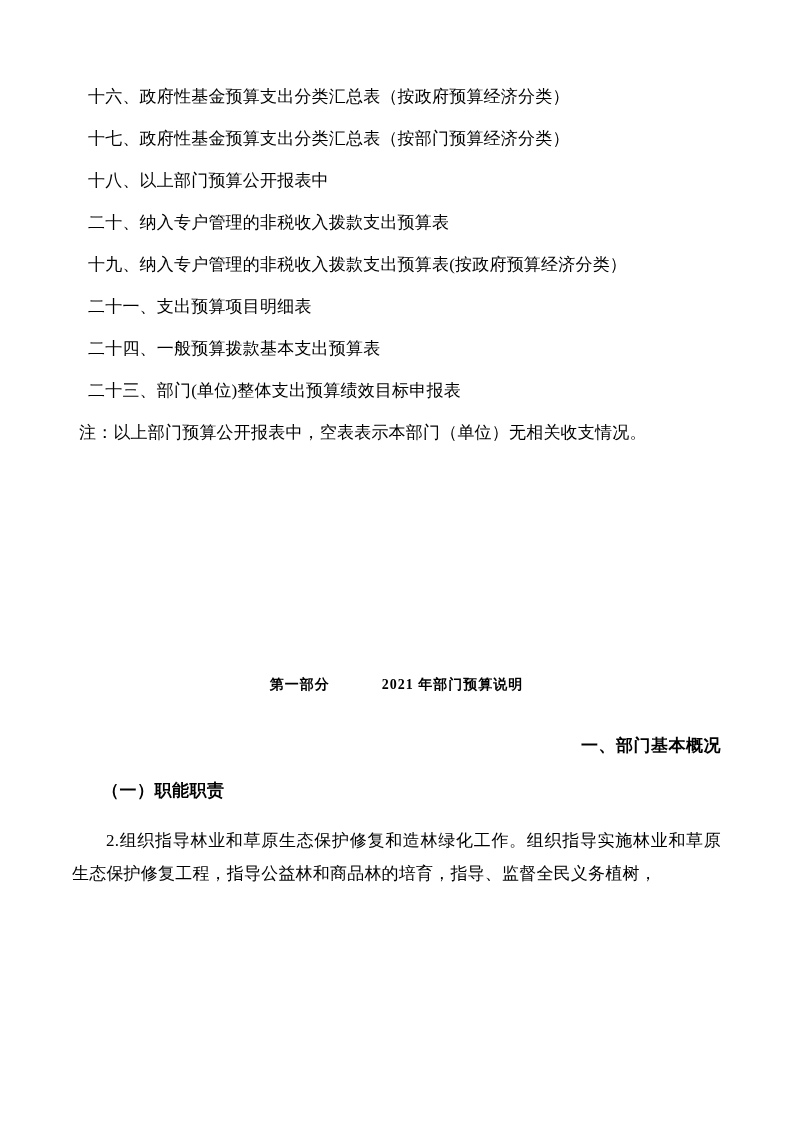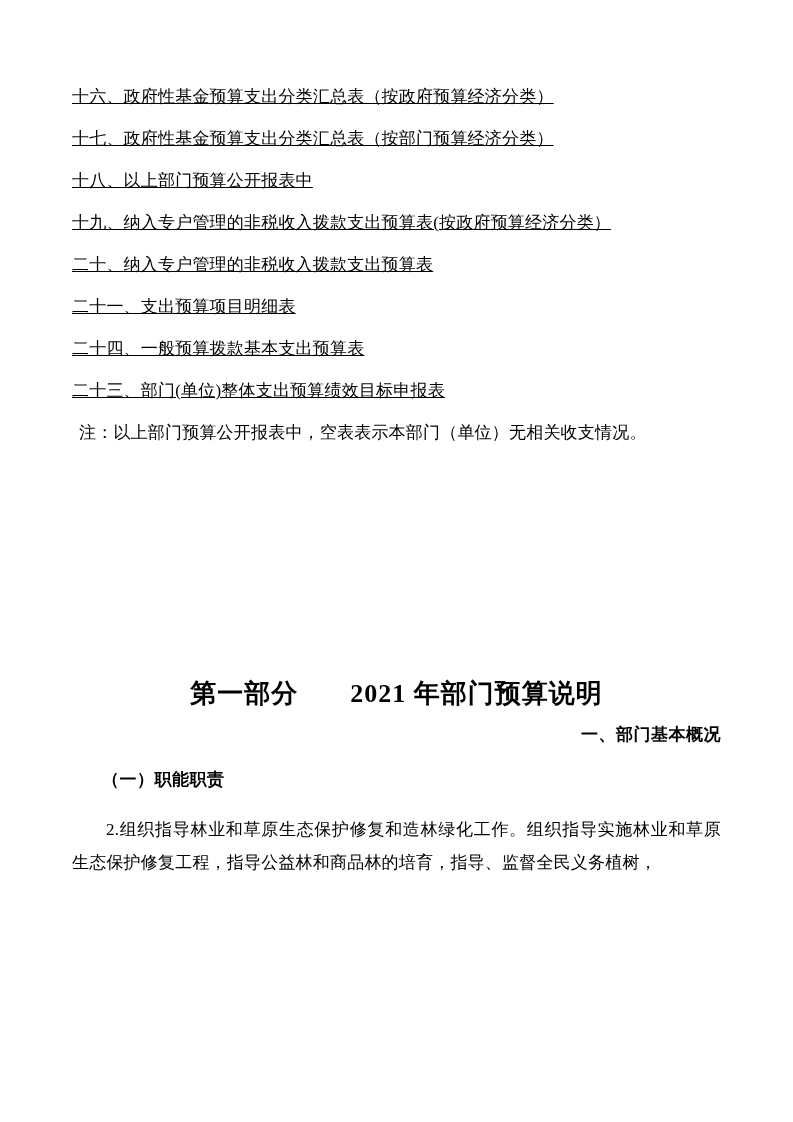--- a/index.html
+++ b/index.html
@@ -23,41 +23,40 @@
     padding: 88px 72px 60px 72px;
   }
   .toc-list {
     margin: 0;
     padding: 0;
     list-style: none;
   }
   .toc-item {
     font-size: 17px;
     line-height: 1.0;
-    margin: 0 0 25px 0;
+    margin: 0 0 25px 16px;
     letter-spacing: 0.2px;
     white-space: nowrap;
-    text-decoration: underline;
   }
   .note {
     font-size: 17px;
     line-height: 1.0;
     margin: 7px;
     letter-spacing: 0.2px;
     white-space: nowrap;
   }
   .gap {
     height: 228px;
   }
   .part-title {
     text-align: center;
-    font-size: 26px;
+    font-size: 14px;
     font-weight: bold;
     letter-spacing: 1px;
-    margin: 0 0 12px 0;
+    margin: 0 0 40px 0;
   }
   .part-title .sep {
     display: inline-block;
     width: 52px;
   }
   .heading-1 {
     font-size: 17px;
     font-weight: bold;
     margin: 0 0 22px 0;
     padding-left: 30px;
@@ -83,22 +82,22 @@
 </style>
 </head>
 <body>
 
 <div class="page">
 
   <ul class="toc-list">
     <li class="toc-item">十六、政府性基金预算支出分类汇总表（按政府预算经济分类）</li>
     <li class="toc-item">十七、政府性基金预算支出分类汇总表（按部门预算经济分类）</li>
     <li class="toc-item">十八、以上部门预算公开报表中</li>
+    <li class="toc-item">二十、纳入专户管理的非税收入拨款支出预算表</li>
     <li class="toc-item">十九、纳入专户管理的非税收入拨款支出预算表(按政府预算经济分类）</li>
-    <li class="toc-item">二十、纳入专户管理的非税收入拨款支出预算表</li>
     <li class="toc-item">二十一、支出预算项目明细表</li>
     <li class="toc-item">二十四、一般预算拨款基本支出预算表</li>
     <li class="toc-item">二十三、部门(单位)整体支出预算绩效目标申报表</li>
   </ul>
 
   <p class="note">注：以上部门预算公开报表中，空表表示本部门（单位）无相关收支情况。</p>
 
   <div class="gap"></div>
 
   <h1 class="part-title">

